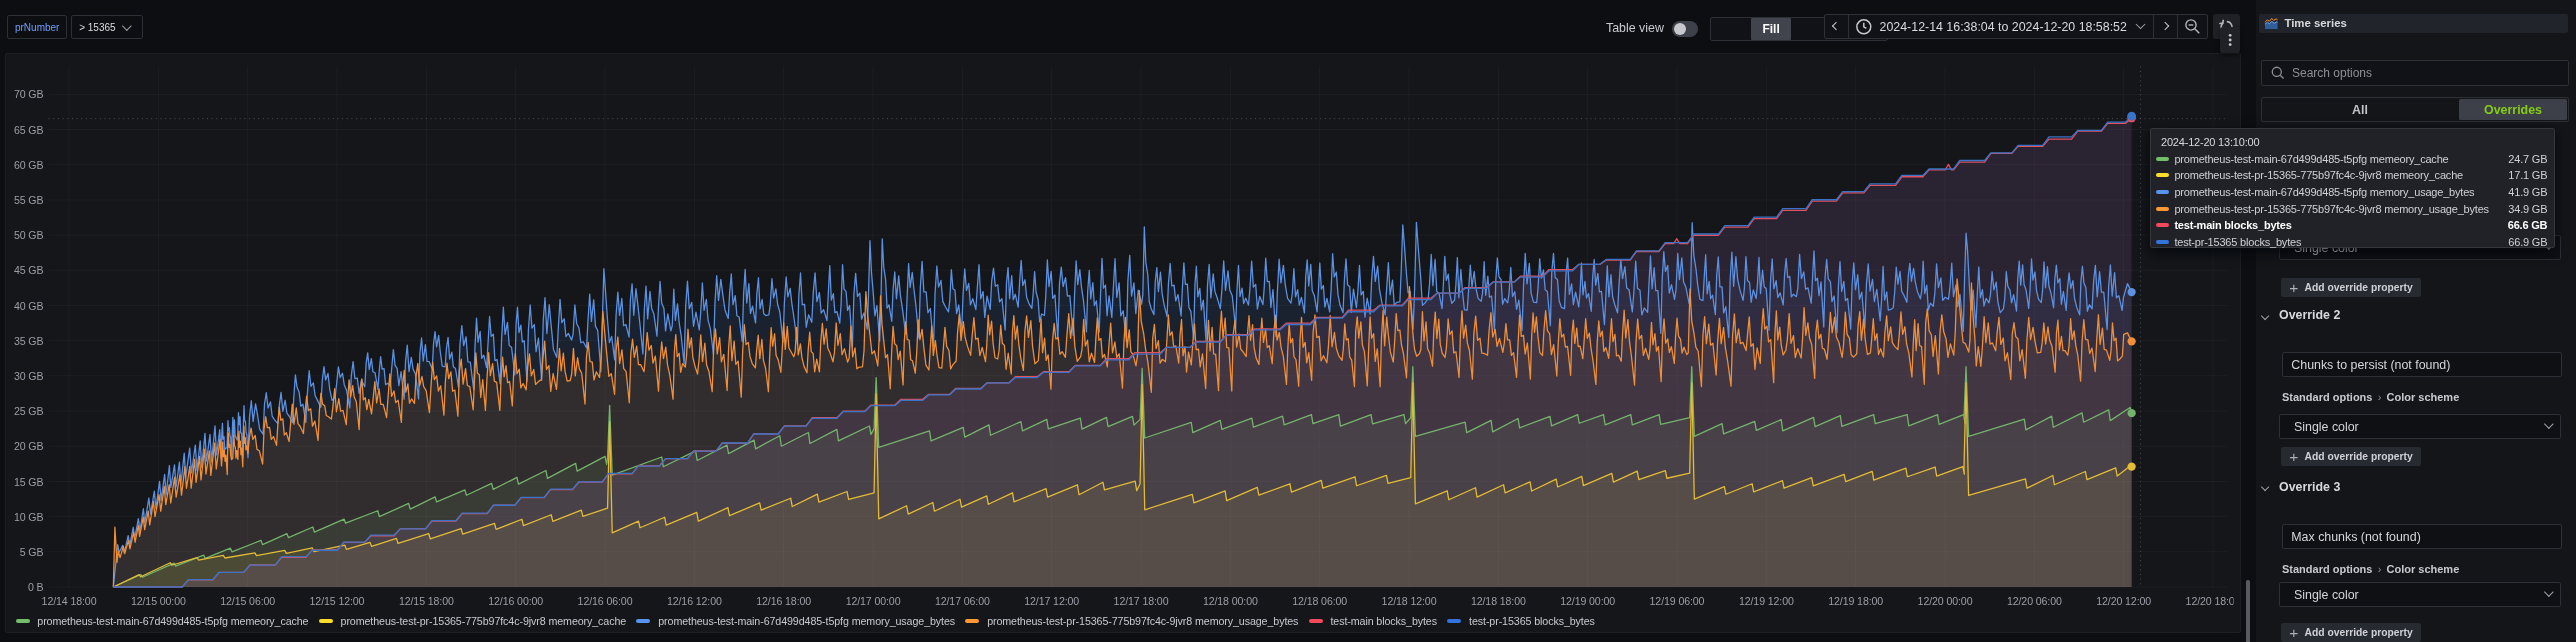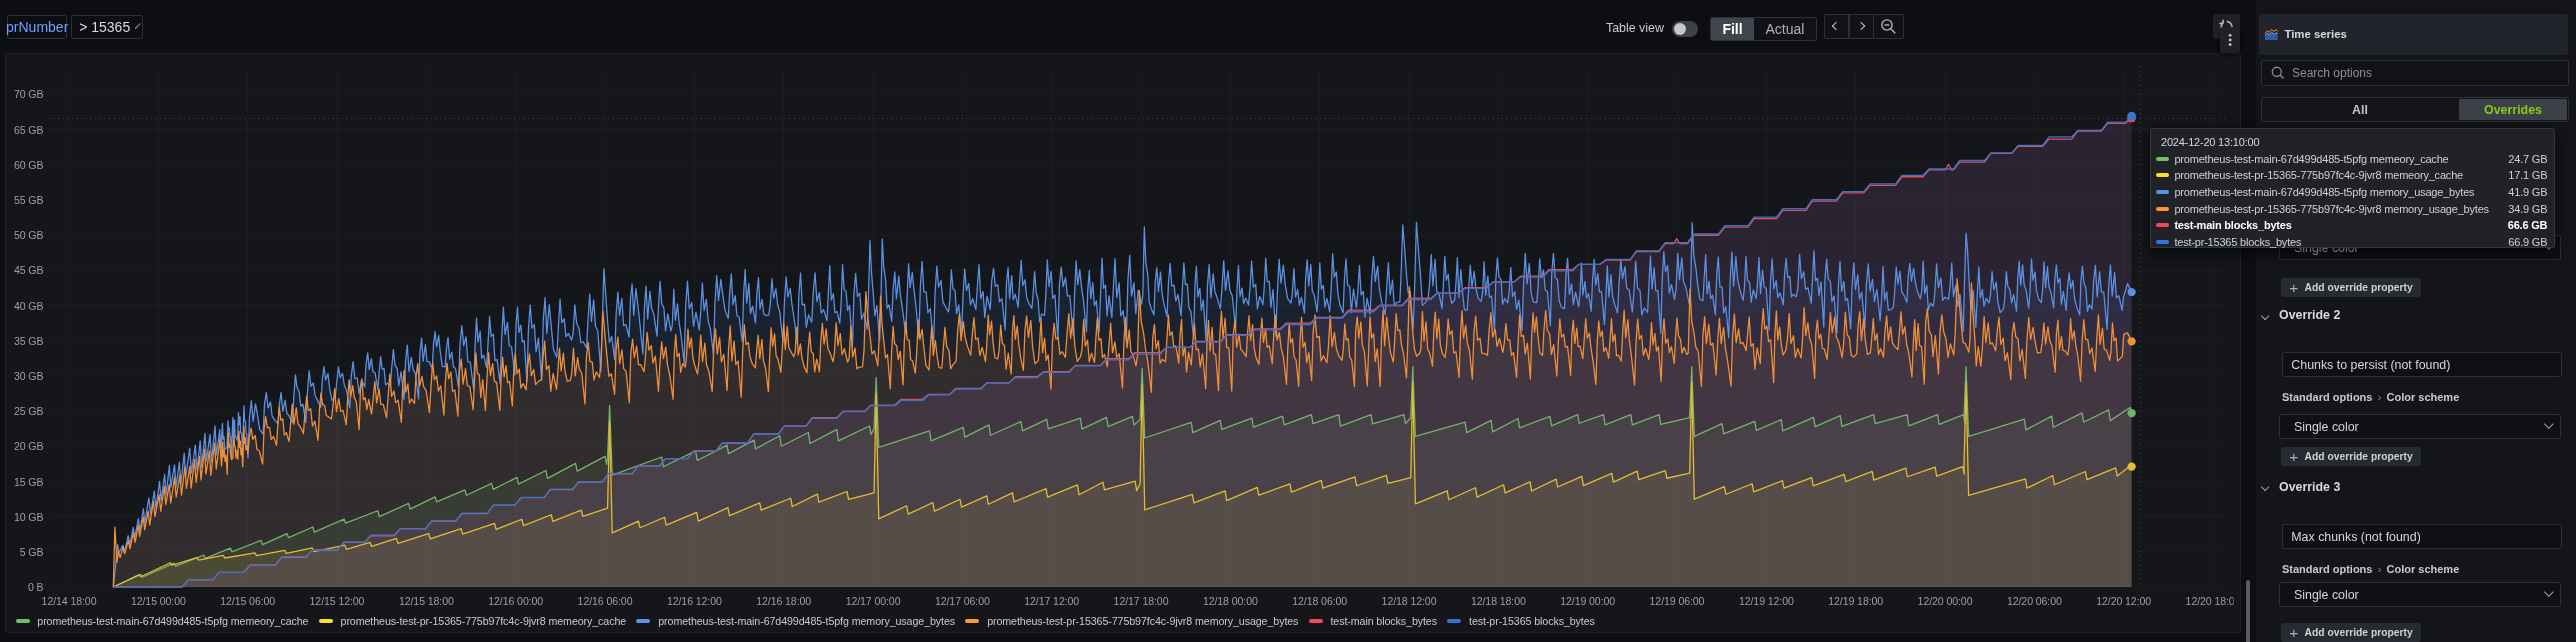--- a/index.html
+++ b/index.html
@@ -1,34 +1,34 @@
 <!DOCTYPE html>
 <html style="font-size:8.3px"><head><meta charset="utf-8"><style>
 * { margin:0; padding:0; box-sizing:border-box; }
 html,body { width:2576px; height:643px; background:#0d0e11; overflow:hidden;
   font-family:"Liberation Sans", sans-serif; color:#d5d6db; }
 .abs { position:absolute; }
 
 
 #toolbar { position:absolute; left:0; top:0; width:2576px; height:54px; background:#0d0e11; }
 .chip { position:absolute; top:15px; height:24px; border:0.8px solid #2e3038; border-radius:2.1px;
-  display:flex; align-items:center; font-size:14px; white-space:nowrap; }
+  display:flex; align-items:center; font-size:10px; white-space:nowrap; }
 #chip-label { left:7.2px; width:60px; justify-content:center; color:#6e9fff; font-weight:500; }
 #chip-value { left:71px; width:72px; padding:0 7.2px; color:#dcdde1; }
 #chip-value .chev { margin-left:6.2px; }
 .chev { width:6.7px; height:6.7px; border-right:1px solid #9fa1a8; border-bottom:1px solid #9fa1a8;
   transform:rotate(45deg) translateY(-2.1px); display:inline-block; }
 #tableview { position:absolute; left:1606px; top:21px; font-size:12.4px; color:#c9cad0; }
 #toggle { position:absolute; left:1672px; top:21px; width:26px; height:16px; border-radius:8.3px;
   background:#3e414a; }
 #toggle .knob { position:absolute; left:2.1px; top:1.8px; width:12.4px; height:12.4px; border-radius:50%;
   background:#c7c8cd; }
 #fillgroup { position:absolute; left:1710px; top:17px; height:24px; border:0.8px solid #2e3038;
   border-radius:2.1px; display:flex; align-items:stretch; background:#111217; }
-#fillgroup .seg { display:flex; align-items:center; padding:0 11.4px; font-size:14px; color:#aeb0b8; }
+#fillgroup .seg { display:flex; align-items:center; padding:0 11.4px; font-size:12px; color:#aeb0b8;margin-left:40px; }
 #fillgroup .seg.sel { background:#41444d; color:#fff; font-weight:600; border-radius:1px; }
 #timebox { position:absolute; left:1824px; top:14px; height:25px; border:0.8px solid #2e3038;
   border-radius:2.1px; display:flex; align-items:center; background:#111217; }
 #timebox .sect { display:flex; align-items:center; height:100%; padding:0 7.8px; }
 #timebox .divi { width:0.8px; height:100%; background:#2e3038; }
 .chev-l { width:6.2px; height:6.2px; border-left:1.3px solid #c9cad0; border-bottom:1.3px solid #c9cad0;
   transform:rotate(45deg); display:inline-block; }
 .chev-r { width:6.2px; height:6.2px; border-right:1.3px solid #c9cad0; border-top:1.3px solid #c9cad0;
   transform:rotate(45deg); display:inline-block; }
 #timetext { font-size:12.4px; color:#d9dadd; margin-left:7.2px; }
@@ -39,21 +39,21 @@
   border:0.8px solid #1e1f25; border-radius:1.6px; background:#141619; }
 #legend { position:absolute; left:15.5px; top:614px; height:14.5px; display:flex; align-items:center; font-size:10.7px; letter-spacing:-0.1px;
   color:#c9cad0; white-space:nowrap; }
 #legend .pill { width:14px; height:4.1px; border-radius:2.1px; margin-right:7.8px; flex:none; }
 #legend .item { display:flex; align-items:center; margin-right:10.3px; }
 
 
 #pane { position:absolute; left:2256px; top:0; width:320px; height:643px; background:#131519; }
 #pane-scroll { position:absolute; left:2246px; top:580px; width:3.6px; height:63px; background:#585a60;
   border-radius:1.6px; }
-.vis-btn { position:absolute; left:2259px; top:13.5px; width:309px; height:41px; background:#22242b;
+.vis-btn { position:absolute; left:2259px; top:13.5px; width:309px; height:19px; background:#22242b;
   border-radius:2.1px; display:flex; align-items:center; padding-left:5.2px; }
 .vis-btn .lbl { font-size:11.4px; font-weight:700; color:#d8d9dd; margin-left:5.7px; }
 .search { position:absolute; left:2261px; top:60px; width:308px; height:26px; border:0.8px solid #2e3038;
   border-radius:2.1px; display:flex; align-items:center; padding-left:8.3px; background:#111217; }
 .search .ph { color:#8d8f96; font-size:12px; margin-left:6.2px; }
 .tabs { position:absolute; left:2261px; top:97px; width:308px; height:25px; border:0.8px solid #2e3038;
   border-radius:2.1px; display:flex; }
 .tabs .t-all { flex:1; display:flex; align-items:center; justify-content:center; font-size:12.4px;
   font-weight:600; color:#c2c3c9; }
 .tabs .t-ovr { width:108px; margin:1px; background:#3d4048; border-radius:1.6px; display:flex;
@@ -96,20 +96,28 @@
     </div>
   <div id="fillgroup">
       <div class="seg sel">Fill</div>
       <div class="seg">Actual</div>
     </div>
   <div id="timebox">
     <div class="sect" style="padding:0 8.3px">
         <span class="chev-l"></span>
       </div>
     <div class="divi"></div>
+    <div class="sect" style="padding-left:6.2px">
+        <svg width="17.6" height="17.6" viewBox="0 0 24 24" fill="none" stroke="#c9cad0" stroke-width="2">
+          <circle cx="12" cy="12" r="9.5"></circle>
+          <path d="M12 6.5V12l3.5 2"></path>
+        </svg>
+        <span id="timetext">2024-12-14 16:38:04 to 2024-12-20 18:58:52</span>
+        <span class="chev"></span>
+      </div>
     <div class="divi"></div>
     <div class="sect" style="padding:0 8.8px">
         <span class="chev-r"></span>
       </div>
     <div class="divi"></div>
     <div class="sect" style="padding:0 5.2px">
         <svg width="18.6" height="18.6" viewBox="0 0 24 24" fill="none" stroke="#b4b6bd" stroke-width="1.8">
           <circle cx="10.3" cy="10.3" r="6.6"></circle>
           <line x1="15.2" y1="15.2" x2="21" y2="21"></line>
           <line x1="7.2" y1="10.3" x2="13.4" y2="10.3"></line>

